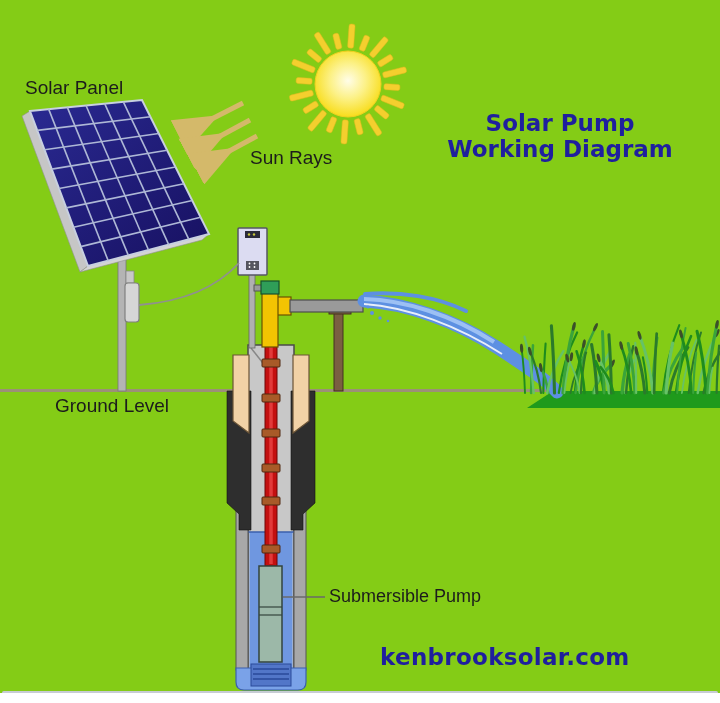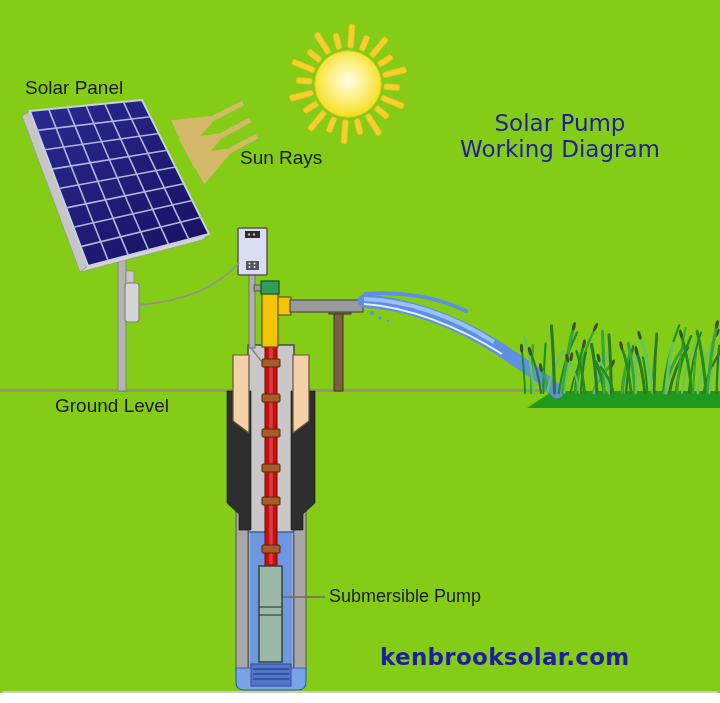--- a/index.html
+++ b/index.html
@@ -7,21 +7,21 @@
     position:relative;width:720px;height:693px;background:#84cc16;
     font-family:"Liberation Sans",sans-serif;overflow:hidden;
     outline:1px solid #e6e6e6;
   }
   #stage svg{position:absolute;left:0;top:0;}
   .lbl{position:absolute;color:#1c1c1c;white-space:nowrap;}
   .lbl-19{font-size:19px;}
   .lbl-18{font-size:18px;}
   #title-block{
     position:absolute;left:420px;top:110px;width:280px;text-align:center;
-    font-family:"DejaVu Sans",sans-serif;font-weight:normal;font-size:23px;
+    font-family:"DejaVu Sans",sans-serif;font-weight:bold;font-size:23px;
     line-height:26px;color:var(--title-navy,#1f1f9e);
   }
   #website{
     position:absolute;left:380px;top:644px;width:240px;text-align:center;
     font-family:"DejaVu Sans",sans-serif;font-weight:bold;font-size:23px;
     color:var(--title-navy,#1f1f9e);letter-spacing:.3px;
   }
 </style>
 </head>
 <body>
@@ -258,21 +258,21 @@
         <path d="M709.4,393 Q710.2,378.6 712.6,367.6" stroke="#66c266" stroke-width="1.8" fill="none" stroke-linecap="round"></path>
         <path d="M716.6,393 Q717.2,366.5 719.1,345.7" stroke="#2b7a2b" stroke-width="2.2" fill="none" stroke-linecap="round"></path>
       </g>
 
     <line x1="283" y1="597" x2="325" y2="597" stroke="#6a6a6a" stroke-width="1.6"></line>
 
     <rect x="2" y="691" width="716" height="3.5" rx="1.75" fill="#c7ccd4"></rect>
   </svg>
 
   <div class="lbl lbl-19" style="left:25px;top:77px;">Solar Panel</div>
-  <div class="lbl lbl-19" style="left:240px;top:147px;">Sun Rays</div>
+  <div class="lbl lbl-19" style="left:250px;top:147px;">Sun Rays</div>
   <div id="title-block">
     <div>Solar Pump</div>
     <div>Working Diagram</div>
   </div>
   <div class="lbl lbl-19" style="left:8px;top:395px;margin-left:47px;">Ground Level</div>
   <div class="lbl lbl-18" style="left:329px;top:586px;">Submersible Pump</div>
   <div id="website">kenbrooksolar.com</div>
 </div>
 
 </body></html>

